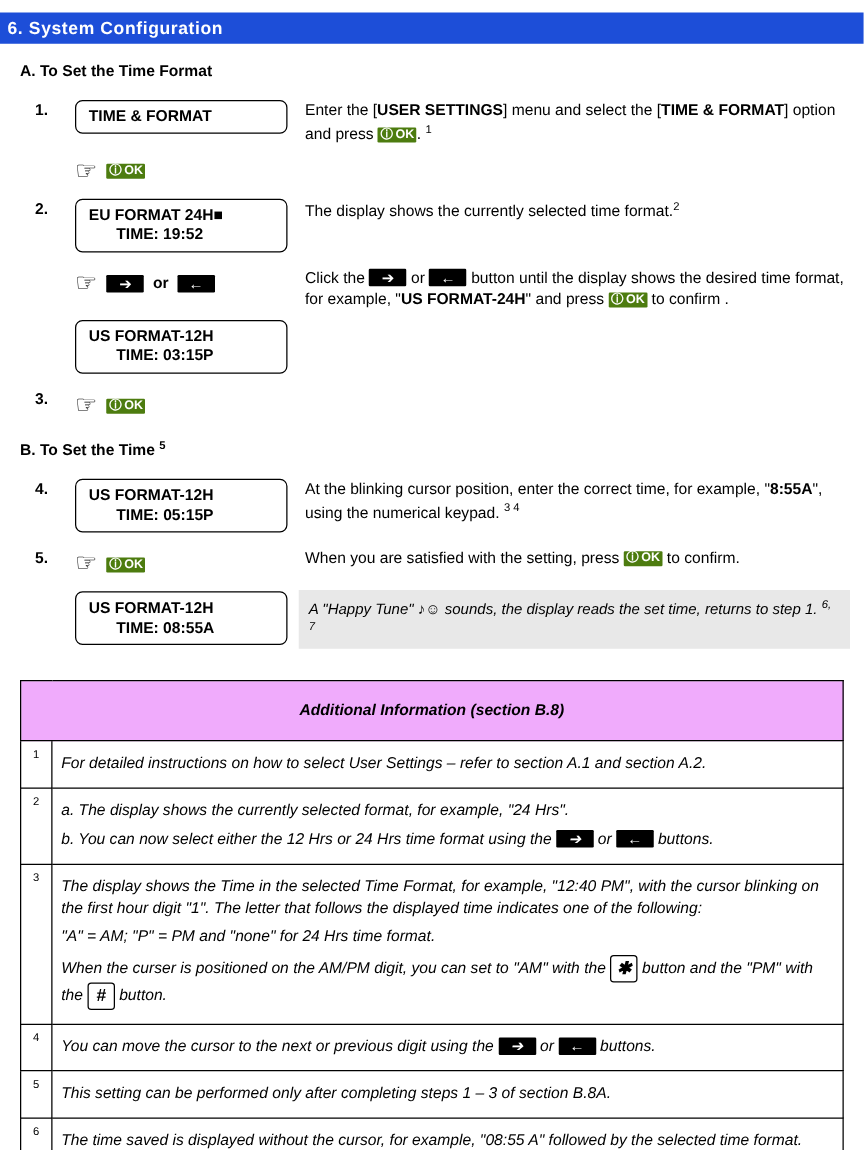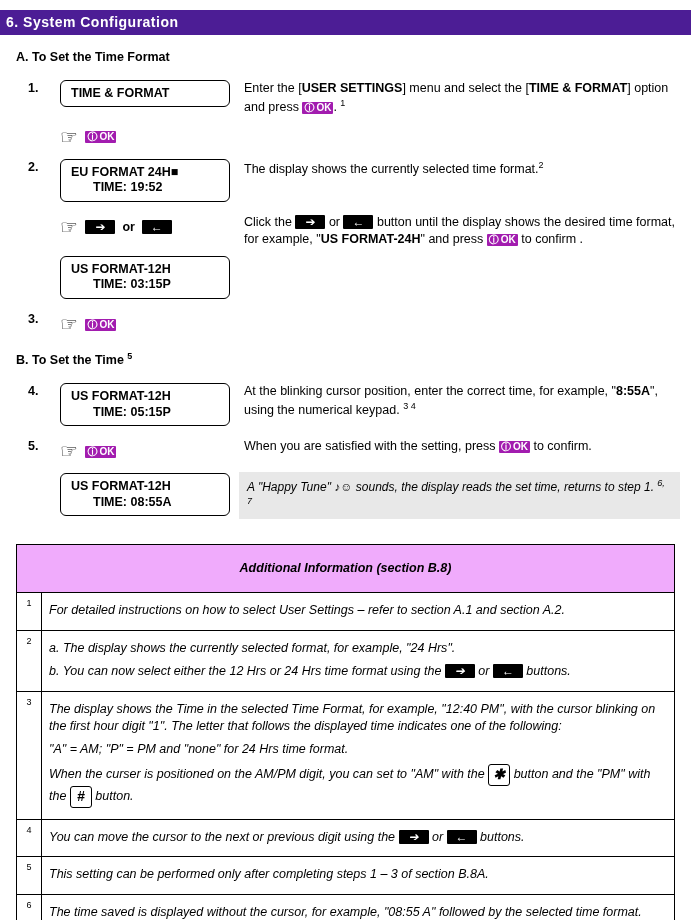--- a/index.html
+++ b/index.html
@@ -6,21 +6,21 @@
       font-family: Arial, Helvetica, sans-serif;
       font-size: 12.5px;
       line-height: 1.35;
       margin: 0;
       padding: 10px 16px;
       color: #000;
       width: 691px;
       box-sizing: border-box;
     }
     .section-header {
-      background: #4c1d95;
+      background: #1d4ed8;
       color: #fff;
       font-weight: bold;
       letter-spacing: 0.5px;
       padding: 3px 6px;
       margin: 0 -16px 14px -16px;
       font-size: 14px;
     }
     .subheader {
       font-weight: bold;
       margin: 8px 0 10px 0;
@@ -64,21 +64,21 @@
     }
     .lcd .l2 { padding-left: 22px; }
     .hand {
       font-size: 20px;
       vertical-align: middle;
       display:inline-block;
       margin-right:4px;
     }
     .keycap {
       display: inline-block;
-      background: #a21caf;
+      background: #4d7c0f;
       color: #fff;
       font-weight: bold;
       padding: 1px 2px;
       font-size: 10px;
       border-radius: 1px;
       vertical-align: text-bottom;
       white-space: nowrap;
       line-height: 1;
     }
     .keycap .info { font-size:10px; margin-right:2px; }

